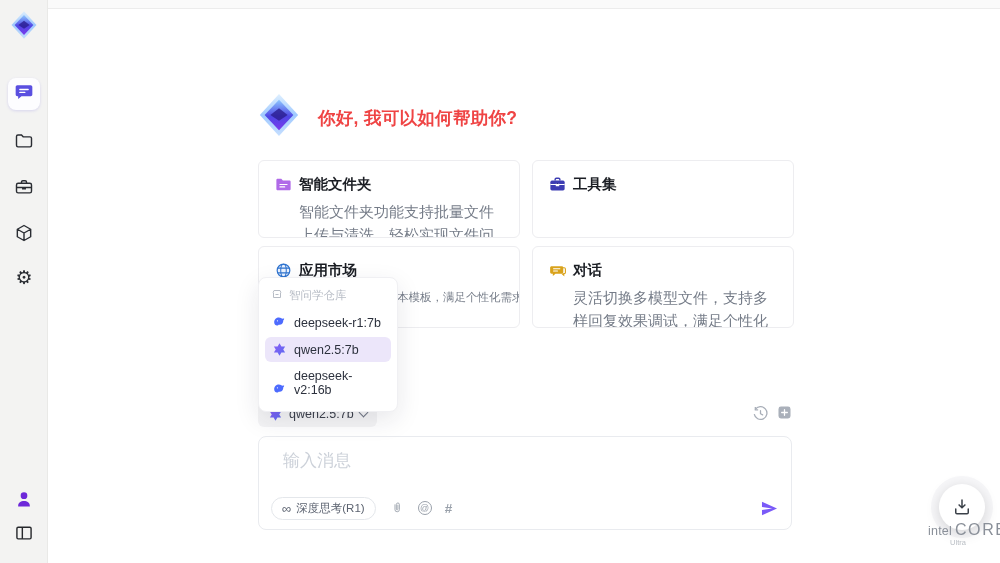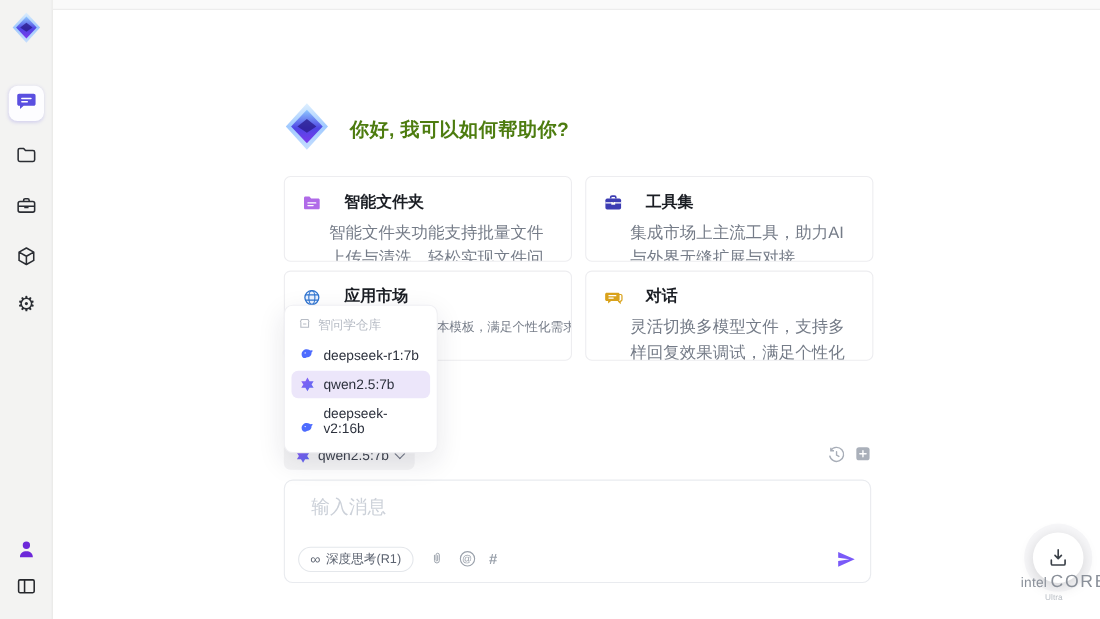--- a/index.html
+++ b/index.html
@@ -13,26 +13,26 @@
               box-shadow:0 1px 3px rgba(90,79,224,.18);display:flex;align-items:center;justify-content:center;cursor:pointer}
   .nav-ico{position:absolute;left:13px;width:22px;height:22px;display:flex;align-items:center;justify-content:center;cursor:pointer}
   .nav-ico svg{width:20px;height:20px}
   .gear-glyph{font-size:19px;color:#2a2d33;line-height:1}
 
   
   .topstrip{position:absolute;left:48px;right:0;top:0;height:8px;background:#fafafa;border-bottom:1px solid #ececec}
 
   
   .greet-logo{position:absolute;left:256px;top:92px;width:46px;height:46px}
-  .greet-text{position:absolute;left:318px;top:106px;font-size:17.5px;font-weight:700;color:#4d7c0f;letter-spacing:.3px}
+  .greet-text{position:absolute;left:318px;top:106px;font-size:17.5px;font-weight:700;color:#ef4444;letter-spacing:.3px}
 
   
   .card{position:absolute;width:262px;background:#fff;border:1px solid #ededf0;border-radius:6px;box-sizing:border-box;
         padding:13px 14px;overflow:hidden;cursor:pointer}
-  .card .hd{display:flex;gap:20px}
+  .card .hd{display:flex;align-items:center;gap:6px}
   .card .hd .cicon{width:20px;height:20px;display:flex;align-items:center;justify-content:center}
   .card .hd .cicon svg{width:19px;height:19px}
   .card .ttl{font-size:14.5px;font-weight:700;color:#1b1e24}
   .card .desc{margin:6px 0 0 26px;font-size:15px;line-height:1.55;color:#757c88}
   .card .desc-frag{position:absolute;left:138px;top:43px;font-size:11.5px;color:#757c88;white-space:nowrap}
   #card-0{left:258px;top:160px;height:78px}
   #card-1{left:532px;top:160px;height:78px}
   #card-2{left:258px;top:246px;height:82px}
   #card-3{left:532px;top:246px;height:82px}
 
@@ -187,21 +187,20 @@
   <div class="hd">
     <span class="cicon">
       <svg viewBox="0 0 24 24">
           <rect x="3" y="7" width="18" height="12.5" rx="2" fill="#3d3db3"></rect>
           <path d="M9 7V5.8c0-.9.7-1.6 1.6-1.6h2.8c.9 0 1.6.7 1.6 1.6V7" fill="none" stroke="#3d3db3" stroke-width="1.8"></path>
           <path stroke="#fff" stroke-width="1.4" d="M3 12h18M10.5 11v2.4h3V11"></path>
         </svg>
     </span>
     <span class="ttl">工具集</span>
   </div>
-  <div class="desc">集成市场上主流工具，助力AI与外界无缝扩展与对接</div>
 </div>
 
 <div class="card" id="card-2">
   <div class="hd">
     <span class="cicon">
       <svg viewBox="0 0 24 24">
           <circle cx="12" cy="12" r="8" fill="#eaf2ff" stroke="#2f74d0" stroke-width="1.5"></circle>
           <ellipse cx="12" cy="12" rx="3.5" ry="8" fill="none" stroke="#2f74d0" stroke-width="1.3"></ellipse>
           <path d="M4.6 9h14.8M4.6 15h14.8" stroke="#2f74d0" stroke-width="1.3" fill="none"></path>
         </svg>

